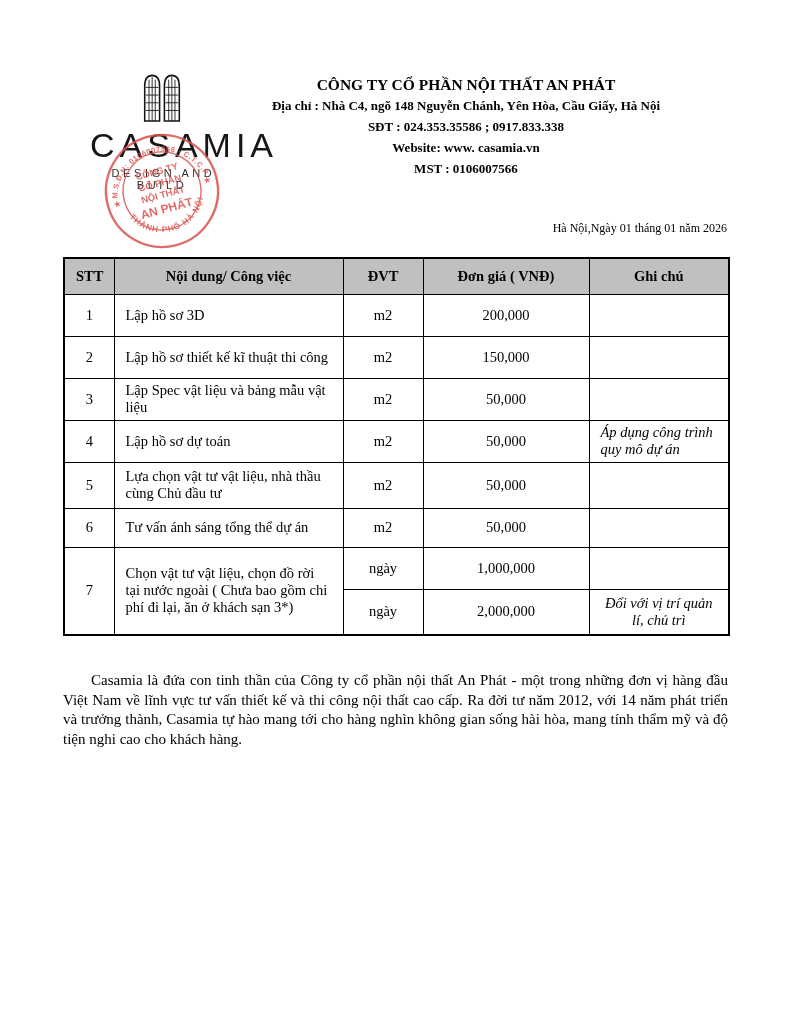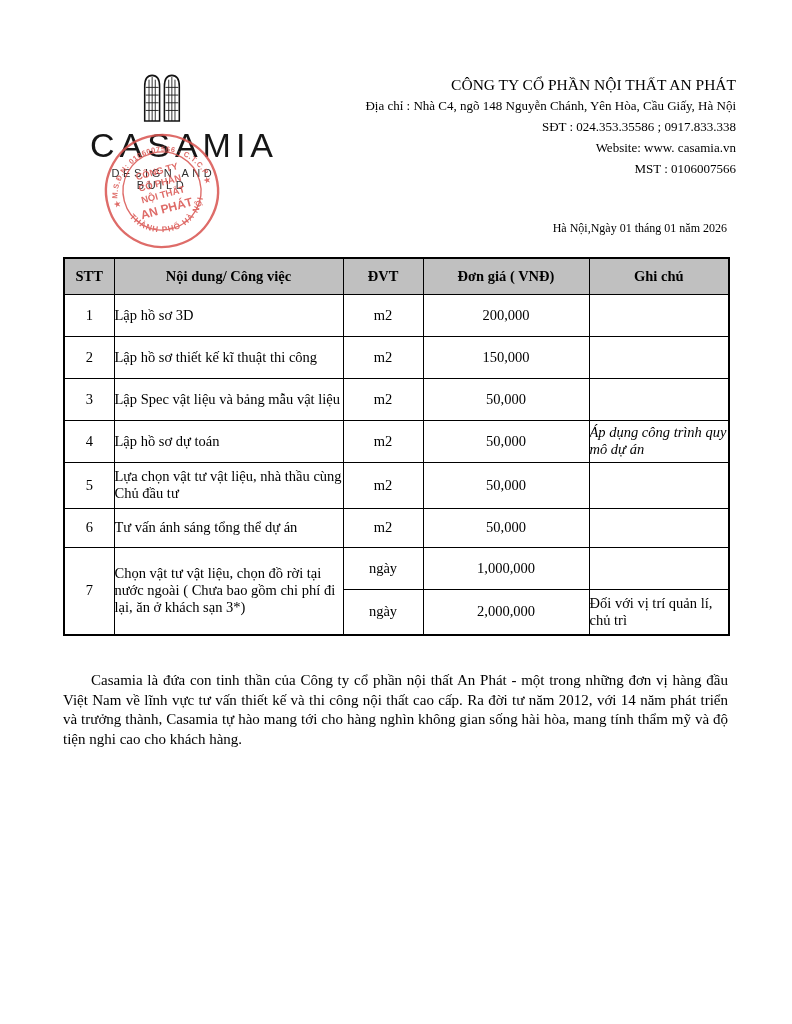--- a/index.html
+++ b/index.html
@@ -37,24 +37,24 @@
     font-family: "Liberation Sans", "DejaVu Sans", sans-serif;
     font-size: 11px;
     letter-spacing: 3.6px;
     color: #2e2e2e;
     margin-top: 2px;
     text-indent: 3px;
   }
 
   .company-info {
     position: absolute;
-    right: 56px; top: 74px;
+    right: 76px; top: 74px;
     width: 500px;
-    text-align: right;
-    font-weight: normal;
+    text-align: center;
+    font-weight: bold;
     line-height: 21px;
   }
   .company-info .line1 { font-size: 15.5px; }
   .company-info .line  { font-size: 13px; }
 
   
   .stamp {
     position: absolute;
     left: 102px; top: 131px;
     width: 120px; height: 120px;
@@ -88,34 +88,34 @@
     border: 2px solid #000;
     font-size: 14.5px;
   }
   .price-table col.c1 { width: 50px; }
   .price-table col.c2 { width: 229px; }
   .price-table col.c3 { width: 80px; }
   .price-table col.c4 { width: 166px; }
   .price-table col.c5 { width: 140px; }
   .price-table th, .price-table td {
     border: 1px solid #000;
-    padding: 2px 0;
+    padding: 2px 11px;
     vertical-align: middle;
     overflow: hidden;
   }
   .price-table th {
     font-weight: bold;
     text-align: center;
     height: 36px;
   }
   .hdr-bg { background: #c0c0c0; }
   .cell-center { text-align: center; }
   .cell-left   { text-align: left; }
   .note-italic-left   { font-style: italic; text-align: left; }
-  .note-italic-center { text-align: left; }
+  .note-italic-center { font-style: italic; text-align: center; }
   tr.h42 { height: 42px; }
   tr.h46 { height: 46px; }
   tr.h39 { height: 39px; }
 
   
   .footer-para {
     position: absolute;
     left: 63px; top: 634px;
     width: 665px;
     font-size: 15px;

